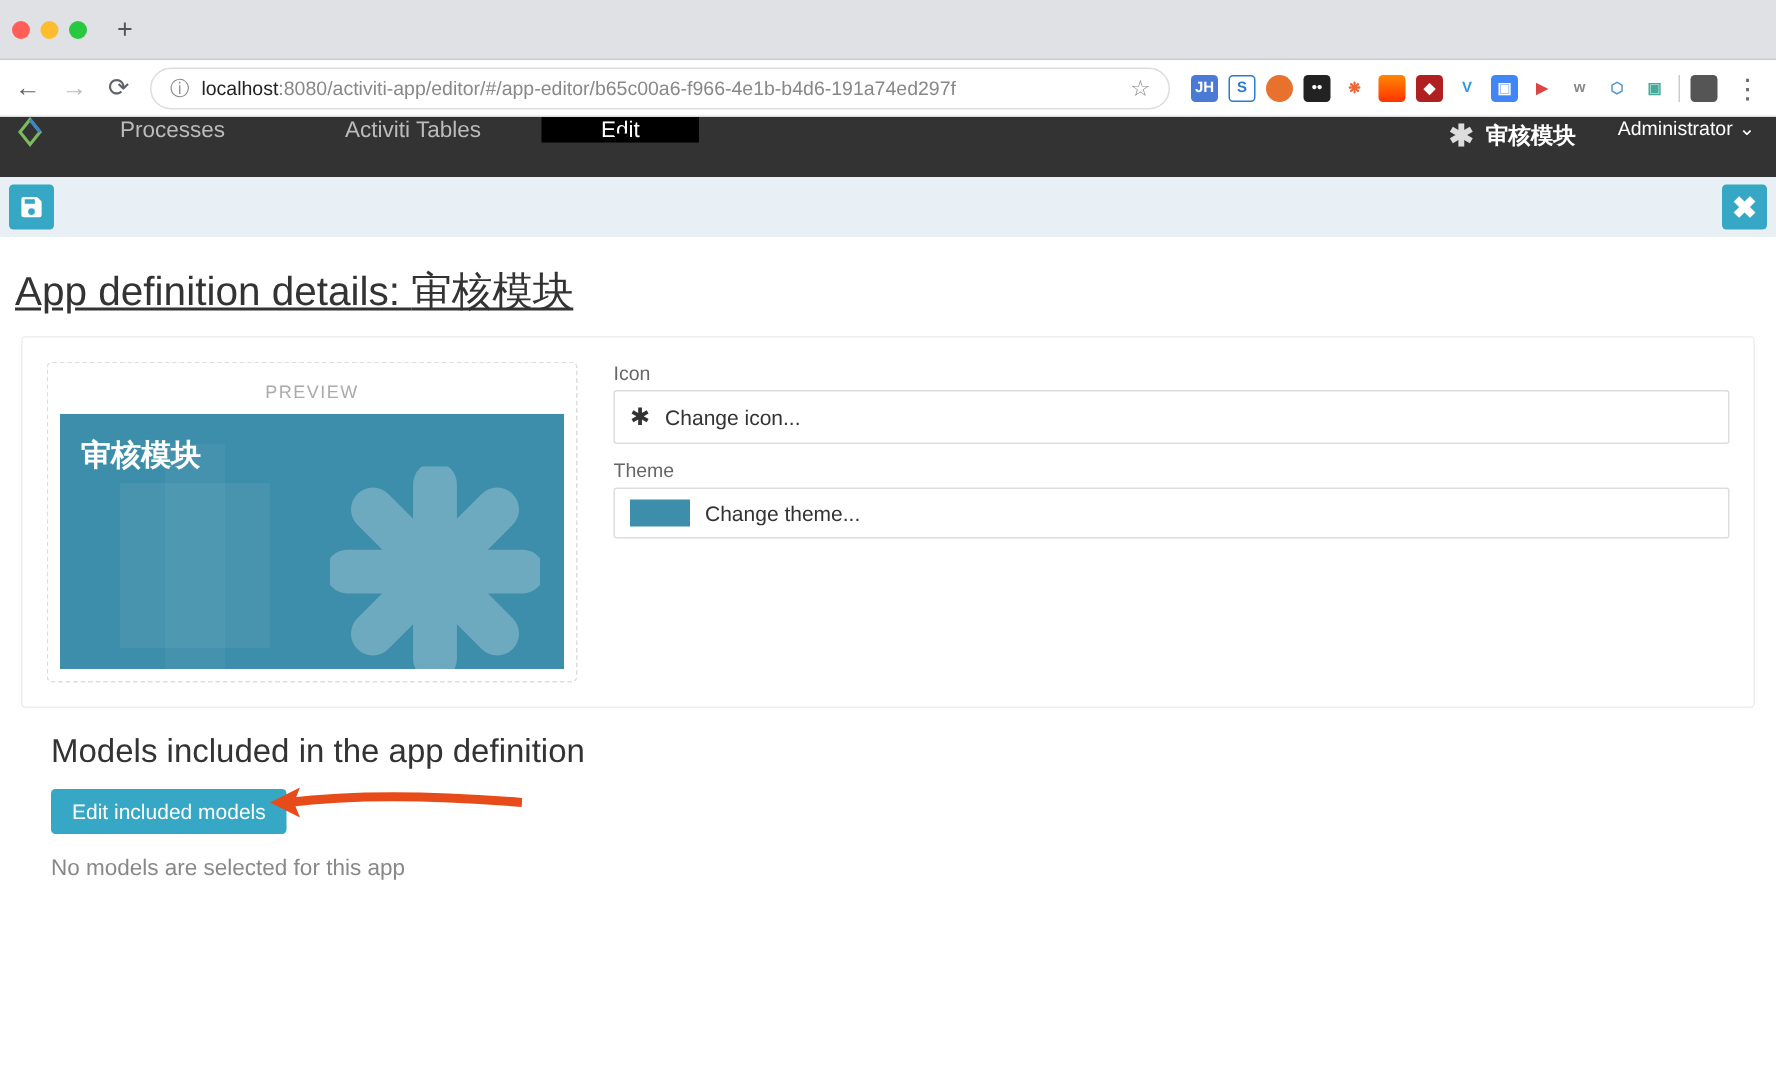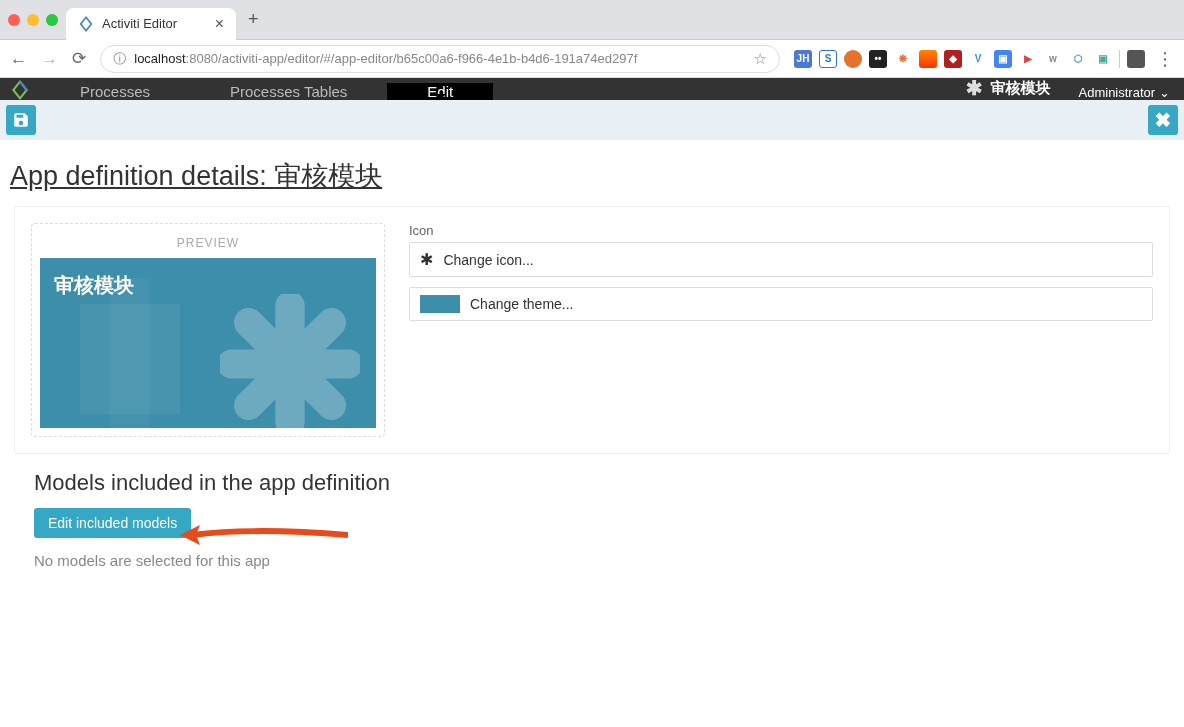--- a/index.html
+++ b/index.html
@@ -22,21 +22,21 @@
     .nav-btn.disabled { color: #bbb; cursor: default; }
     .url-box { flex: 1; display: flex; align-items: center; border: 1px solid #ddd; border-radius: 16px; height: 28px; padding: 0 12px; font-size: 13px; color: #222; }
     .url-box .info-icon { color: #888; margin-right: 8px; font-size: 13px; }
     .url-box .host { color: #222; }
     .url-box .path { color: #888; }
     .url-box .star { margin-left: auto; color: #888; font-size: 15px; }
     .ext-icons { display: flex; gap: 7px; align-items: center; }
     .ext { width: 18px; height: 18px; border-radius: 3px; display: flex; align-items: center; justify-content: center; font-size: 10px; color: #fff; font-weight: bold; }
 
     
-    .app-nav { height: 22px; background: #333333; display: flex; align-items: flex-end; }
+    .app-nav { height: 40px; background: #333333; display: flex; align-items: flex-start; }
     .app-logo { width: 40px; display: flex; align-items: center; justify-content: center; }
     .app-logo-svg { width: 20px; height: 20px; }
     .nav-item { padding: 0 40px; display: flex; align-items: center; color: #bbb; font-size: 15px; cursor: pointer; }
     .nav-item.active { background: #000; color: #fff; position: relative; }
     .nav-item.active::after { content: ''; position: absolute; bottom: -6px; left: 50%; transform: translateX(-50%); border: 6px solid transparent; border-top-color: #000; z-index: 20; }
     .nav-spacer { flex: 1; }
     .app-label { display: flex; align-items: center; gap: 8px; padding: 0 14px; color: #fff; font-size: 15px; font-weight: 600; }
     .app-label .asterisk-small { color: #ddd; font-size: 20px; }
     .admin { padding: 0 14px; display: flex; align-items: center; color: #fff; font-size: 13px; gap: 4px; cursor: pointer; }
 
@@ -76,27 +76,20 @@
     .arrow-annotation svg { width: 100%; height: 100%; }
   </style>
 </head>
 <body>
 
 <div class="browser-bar">
   <div class="traffic-lights">
     <div class="tl red"></div>
     <div class="tl yellow"></div>
     <div class="tl green"></div>
-  </div>
-  <div class="tab">
-    <svg class="tab-icon-svg" viewBox="0 0 24 24">
-        <path d="M12 2 L20 12 L12 22 L4 12 Z" fill="none" stroke="#3d84d0" stroke-width="2.5"></path>
-      </svg>
-    <span>Activiti Editor</span>
-    <span class="tab-close">×</span>
   </div>
   <span class="new-tab">+</span>
 </div>
 
 <div class="address-bar">
   <span class="nav-btn">←</span>
   <span class="nav-btn disabled">→</span>
   <span class="nav-btn">⟳</span>
   <div class="url-box">
     <span class="info-icon">ⓘ</span>
@@ -126,21 +119,21 @@
 </div>
 
 <div class="app-nav">
   <div class="app-logo">
     <svg class="app-logo-svg" viewBox="0 0 24 24">
         <path d="M12 2 L20 12 L12 22 L4 12 Z" fill="none" stroke="#7db960" stroke-width="2.5"></path>
         <path d="M12 2 L20 12" stroke="#3d84d0" stroke-width="2.5"></path>
       </svg>
   </div>
   <div class="nav-item">Processes</div>
-  <div class="nav-item">Processes Tables</div>
+  <div class="nav-item">Activiti Tables</div>
   <div class="nav-item active">Edit</div>
   <div class="nav-spacer"></div>
   <div class="app-label">
     <span class="asterisk-small">✱</span>
     <span>审核模块</span>
   </div>
   <div class="admin">
     <span>Administrator</span>
     <span>⌄</span>
   </div>
@@ -176,20 +169,21 @@
         </div>
       </div>
     </div>
   </div>
   <div class="config-col">
     <div class="cfg-label">Icon</div>
     <div class="cfg-box">
       <span class="icon-asterisk">✱</span>
       <span>Change icon...</span>
     </div>
+    <div class="cfg-label">Theme</div>
     <div class="cfg-box">
       <span class="theme-swatch"></span>
       <span>Change theme...</span>
     </div>
   </div>
 </div>
 
 <div class="section2">
   <div class="section2-title">Models included in the app definition</div>
   <button class="edit-models-btn">Edit included models</button>

